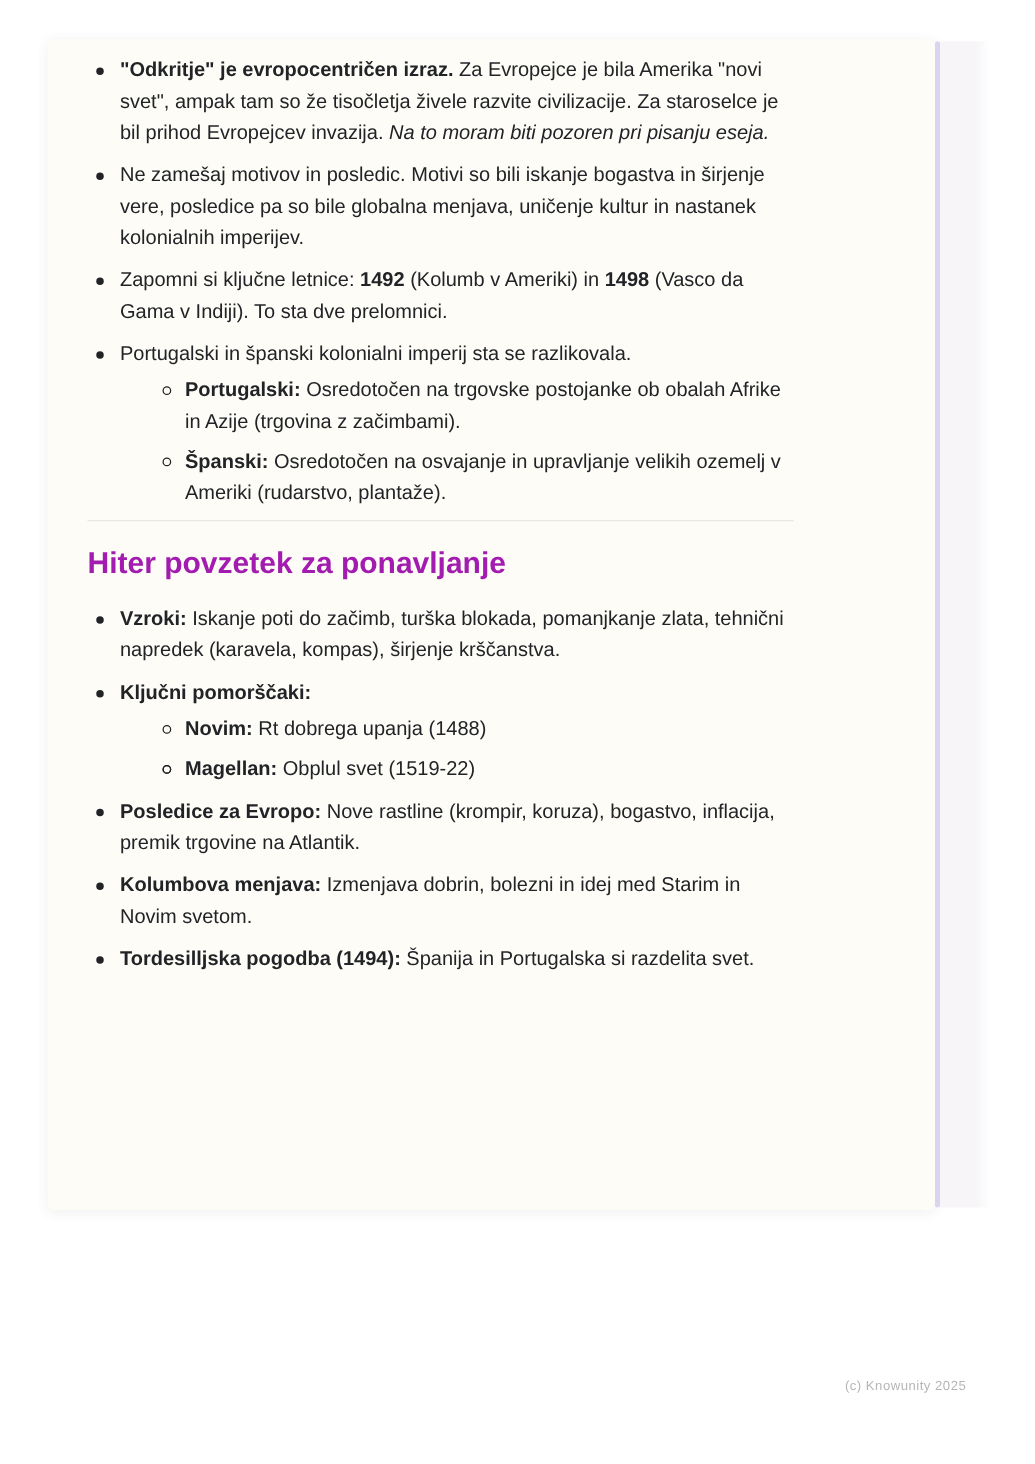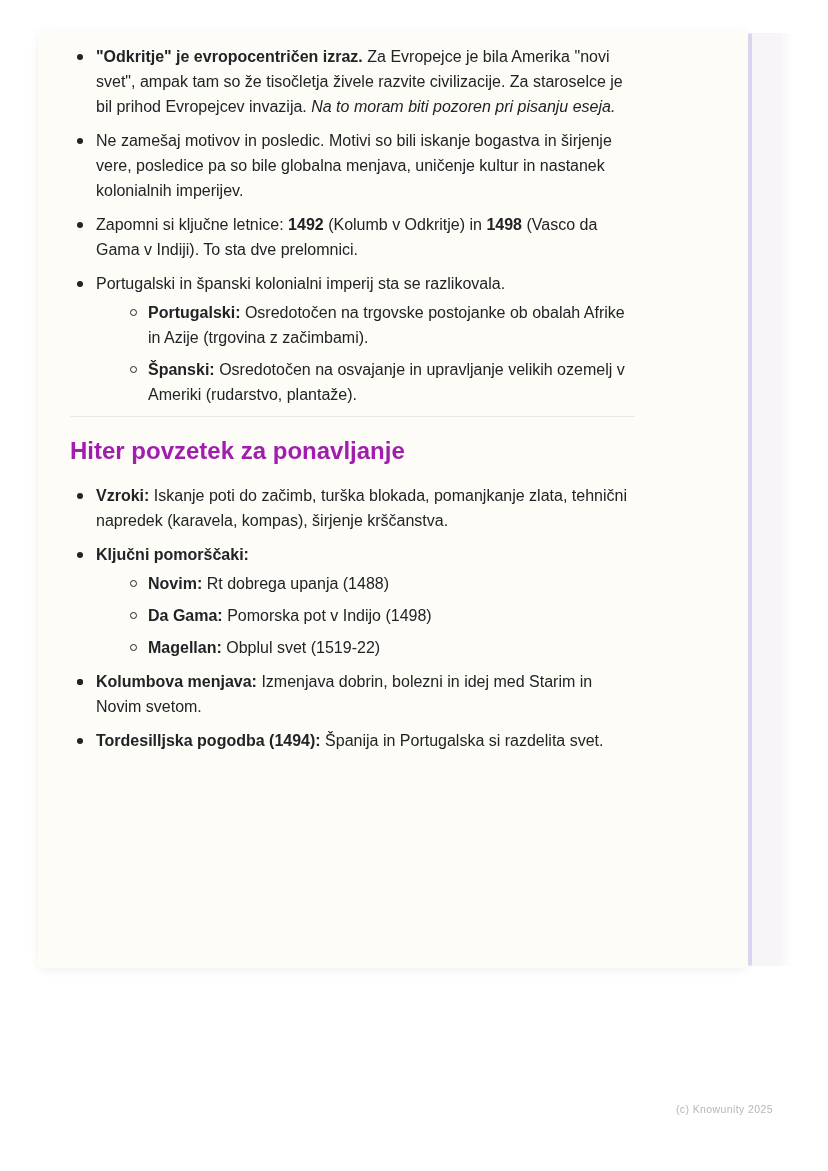--- a/index.html
+++ b/index.html
@@ -107,39 +107,39 @@
 </style>
 </head>
 <body>
 
 <div class="viewport">
 
   <div class="card">
     <ul class="notes" id="top-list">
         <li><span class="marker dot"></span><span><strong>"Odkritje" je evropocentričen izraz.</strong><span> Za Evropejce je bila Amerika "novi svet", ampak tam so že tisočletja živele razvite civilizacije. Za staroselce je bil prihod Evropejcev invazija. </span><em>Na to moram biti pozoren pri pisanju eseja.</em></span></li>
         <li><span class="marker dot"></span><span><span>Ne zamešaj motivov in posledic. Motivi so bili iskanje bogastva in širjenje vere, posledice pa so bile globalna menjava, uničenje kultur in nastanek kolonialnih imperijev.</span></span></li>
-        <li><span class="marker dot"></span><span><span>Zapomni si ključne letnice: </span><strong>1492</strong><span> (Kolumb v Odkritje) in </span><strong>1498</strong><span> (Vasco da Gama v Indiji). To sta dve prelomnici.</span></span></li>
+        <li><span class="marker dot"></span><span><span>Zapomni si ključne letnice: </span><strong>1492</strong><span> (Kolumb v Ameriki) in </span><strong>1498</strong><span> (Vasco da Gama v Indiji). To sta dve prelomnici.</span></span></li>
         <li><span class="marker dot"></span><span><span>Portugalski in španski kolonialni imperij sta se razlikovala.</span></span><ul class="sub">
             <li><span class="marker circle"></span><span><strong>Portugalski:</strong><span> Osredotočen na trgovske postojanke ob obalah Afrike in Azije (trgovina z začimbami).</span></span></li>
             <li><span class="marker circle"></span><span><strong>Španski:</strong><span> Osredotočen na osvajanje in upravljanje velikih ozemelj v Ameriki (rudarstvo, plantaže).</span></span></li>
           </ul></li>
       </ul>
 
     <hr class="divider">
 
     <h2 class="section-heading">Hiter povzetek za ponavljanje</h2>
 
     <ul class="notes" id="summary-list">
         <li><span class="marker dot"></span><span><strong>Vzroki:</strong><span> Iskanje poti do začimb, turška blokada, pomanjkanje zlata, tehnični napredek (karavela, kompas), širjenje krščanstva.</span></span></li>
         <li><span class="marker dot"></span><span><strong>Ključni pomorščaki:</strong></span><ul class="sub">
             <li><span class="marker circle"></span><span><strong>Novim:</strong><span> Rt dobrega upanja (1488)</span></span></li>
-            <li><span class="marker circle"></span><span><strong>Da Gama:</strong><span> Pomorska pot v Indijo (1498)</span></span></li>
+            <li><span class="marker circle"></span></li>
             <li><span class="marker circle"></span><span><strong>Magellan:</strong><span> Obplul svet (1519-22)</span></span></li>
           </ul></li>
-        <li><span class="marker dot"></span></li>
+        <li><span class="marker dot"></span><span><strong>Posledice za Evropo:</strong><span> Nove rastline (krompir, koruza), bogastvo, inflacija, premik trgovine na Atlantik.</span></span></li>
         <li><span class="marker dot"></span><span><strong>Kolumbova menjava:</strong><span> Izmenjava dobrin, bolezni in idej med Starim in Novim svetom.</span></span></li>
         <li><span class="marker dot"></span><span><strong>Tordesilljska pogodba (1494):</strong><span> Španija in Portugalska si razdelita svet.</span></span></li>
       </ul>
   </div>
 
   <div class="accent-line"></div>
   <div class="side-strip"></div>
 
   <div class="footer-credit">(c) Knowunity 2025</div>
 

